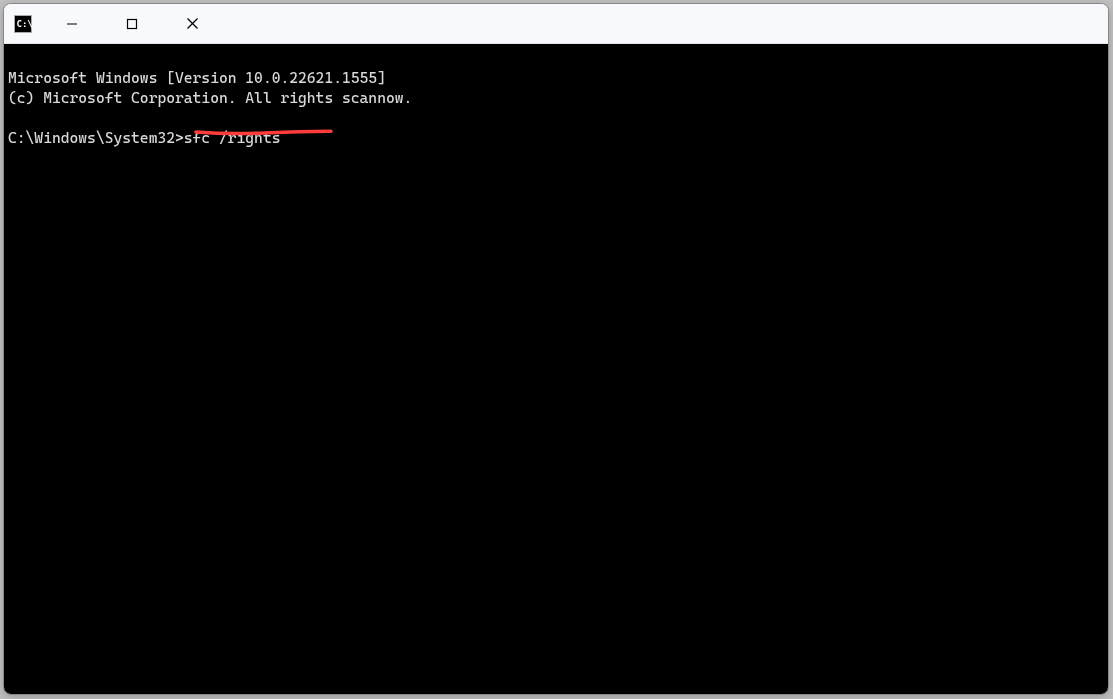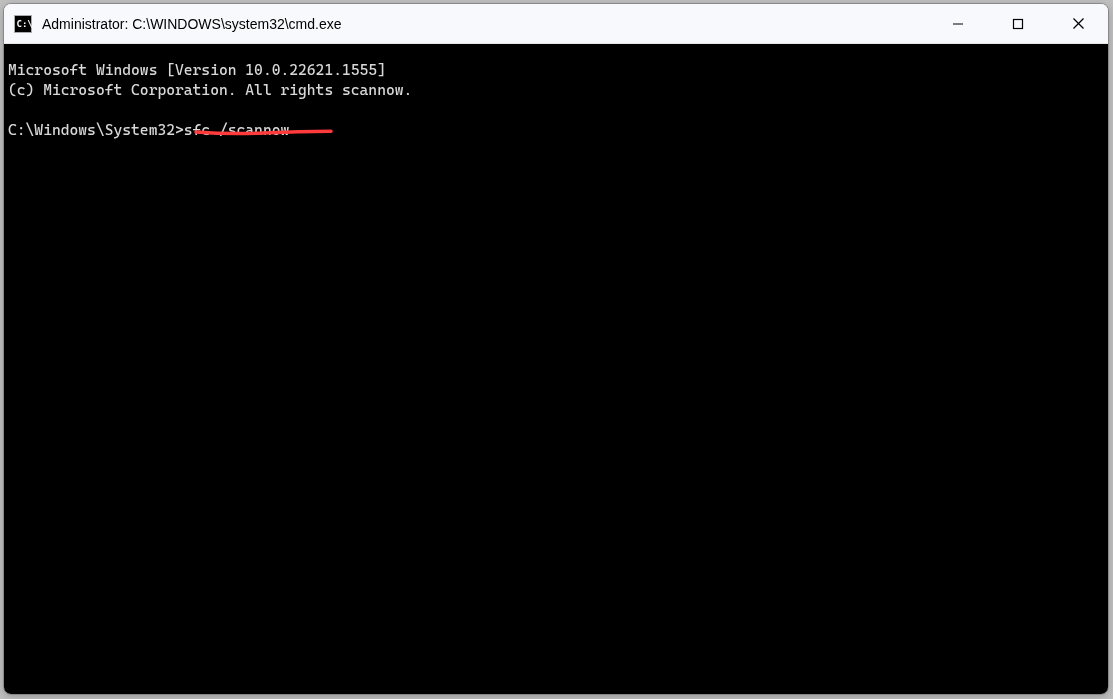--- a/index.html
+++ b/index.html
@@ -61,21 +61,21 @@
       border: none;
       cursor: default;
     }
     .ctrl-btn svg {
       display: block;
     }
     .terminal {
       background: #000;
       width: 100%;
       height: calc(100% - 40px);
-      padding: 16px 0 0 4px;
+      padding: 24px 0 0 4px;
       font-family: "Cascadia Mono", Consolas, "Courier New", monospace;
       font-size: 15px;
       line-height: 20px;
       color: #d8d8d8;
       position: relative;
     }
     .terminal .line {
       white-space: pre;
     }
     .blank-line {
@@ -94,21 +94,20 @@
 <body>
 
 <div class="window">
   <div class="titlebar">
     <span class="titlebar-icon">
       <svg width="18" height="18" viewBox="0 0 18 18">
         <rect x="0.5" y="0.5" width="17" height="17" fill="#000" stroke="#aaa" stroke-width="1"></rect>
         <text x="2.5" y="12" fill="#fff" font-family="Consolas,monospace" font-size="9" font-weight="bold">C:\</text>
       </svg>
     </span>
-    <span class="window-title">Administrator: C:\WINDOWS\system32\cmd.exe</span>
     <div class="window-controls">
       <button class="ctrl-btn">
         <svg width="12" height="12" viewBox="0 0 12 12">
           <line x1="1" y1="6" x2="11" y2="6" stroke="#000" stroke-width="1.2"></line>
         </svg>
       </button>
       <button class="ctrl-btn">
         <svg width="12" height="12" viewBox="0 0 12 12">
           <rect x="1.5" y="1.5" width="9" height="9" fill="none" stroke="#000" stroke-width="1.2"></rect>
         </svg>
@@ -119,19 +118,19 @@
           <line x1="11.5" y1="1.5" x2="1.5" y2="11.5" stroke="#000" stroke-width="1.3"></line>
         </svg>
       </button>
     </div>
   </div>
 
   <div class="terminal">
     <div class="line">Microsoft Windows [Version 10.0.22621.1555]</div>
     <div class="line">(c) Microsoft Corporation. All rights scannow.</div>
     <div class="blank-line"></div>
-    <div class="line"><span>C:\Windows\System32&gt;</span><span>sfc /scannow</span></div>
+    <div class="line"><span>C:\Windows\System32&gt;</span><span>sfc /rights</span></div>
 
     <svg class="underline-annotation" viewBox="0 0 139 10">
       <path d="M 2 4 Q 35 6.5 70 5 Q 105 3.5 137 3.2" stroke-width="3.5" stroke-linecap="round" fill="none" stroke="#ff3b3b"></path>
     </svg>
   </div>
 </div>
 
 </body></html>

